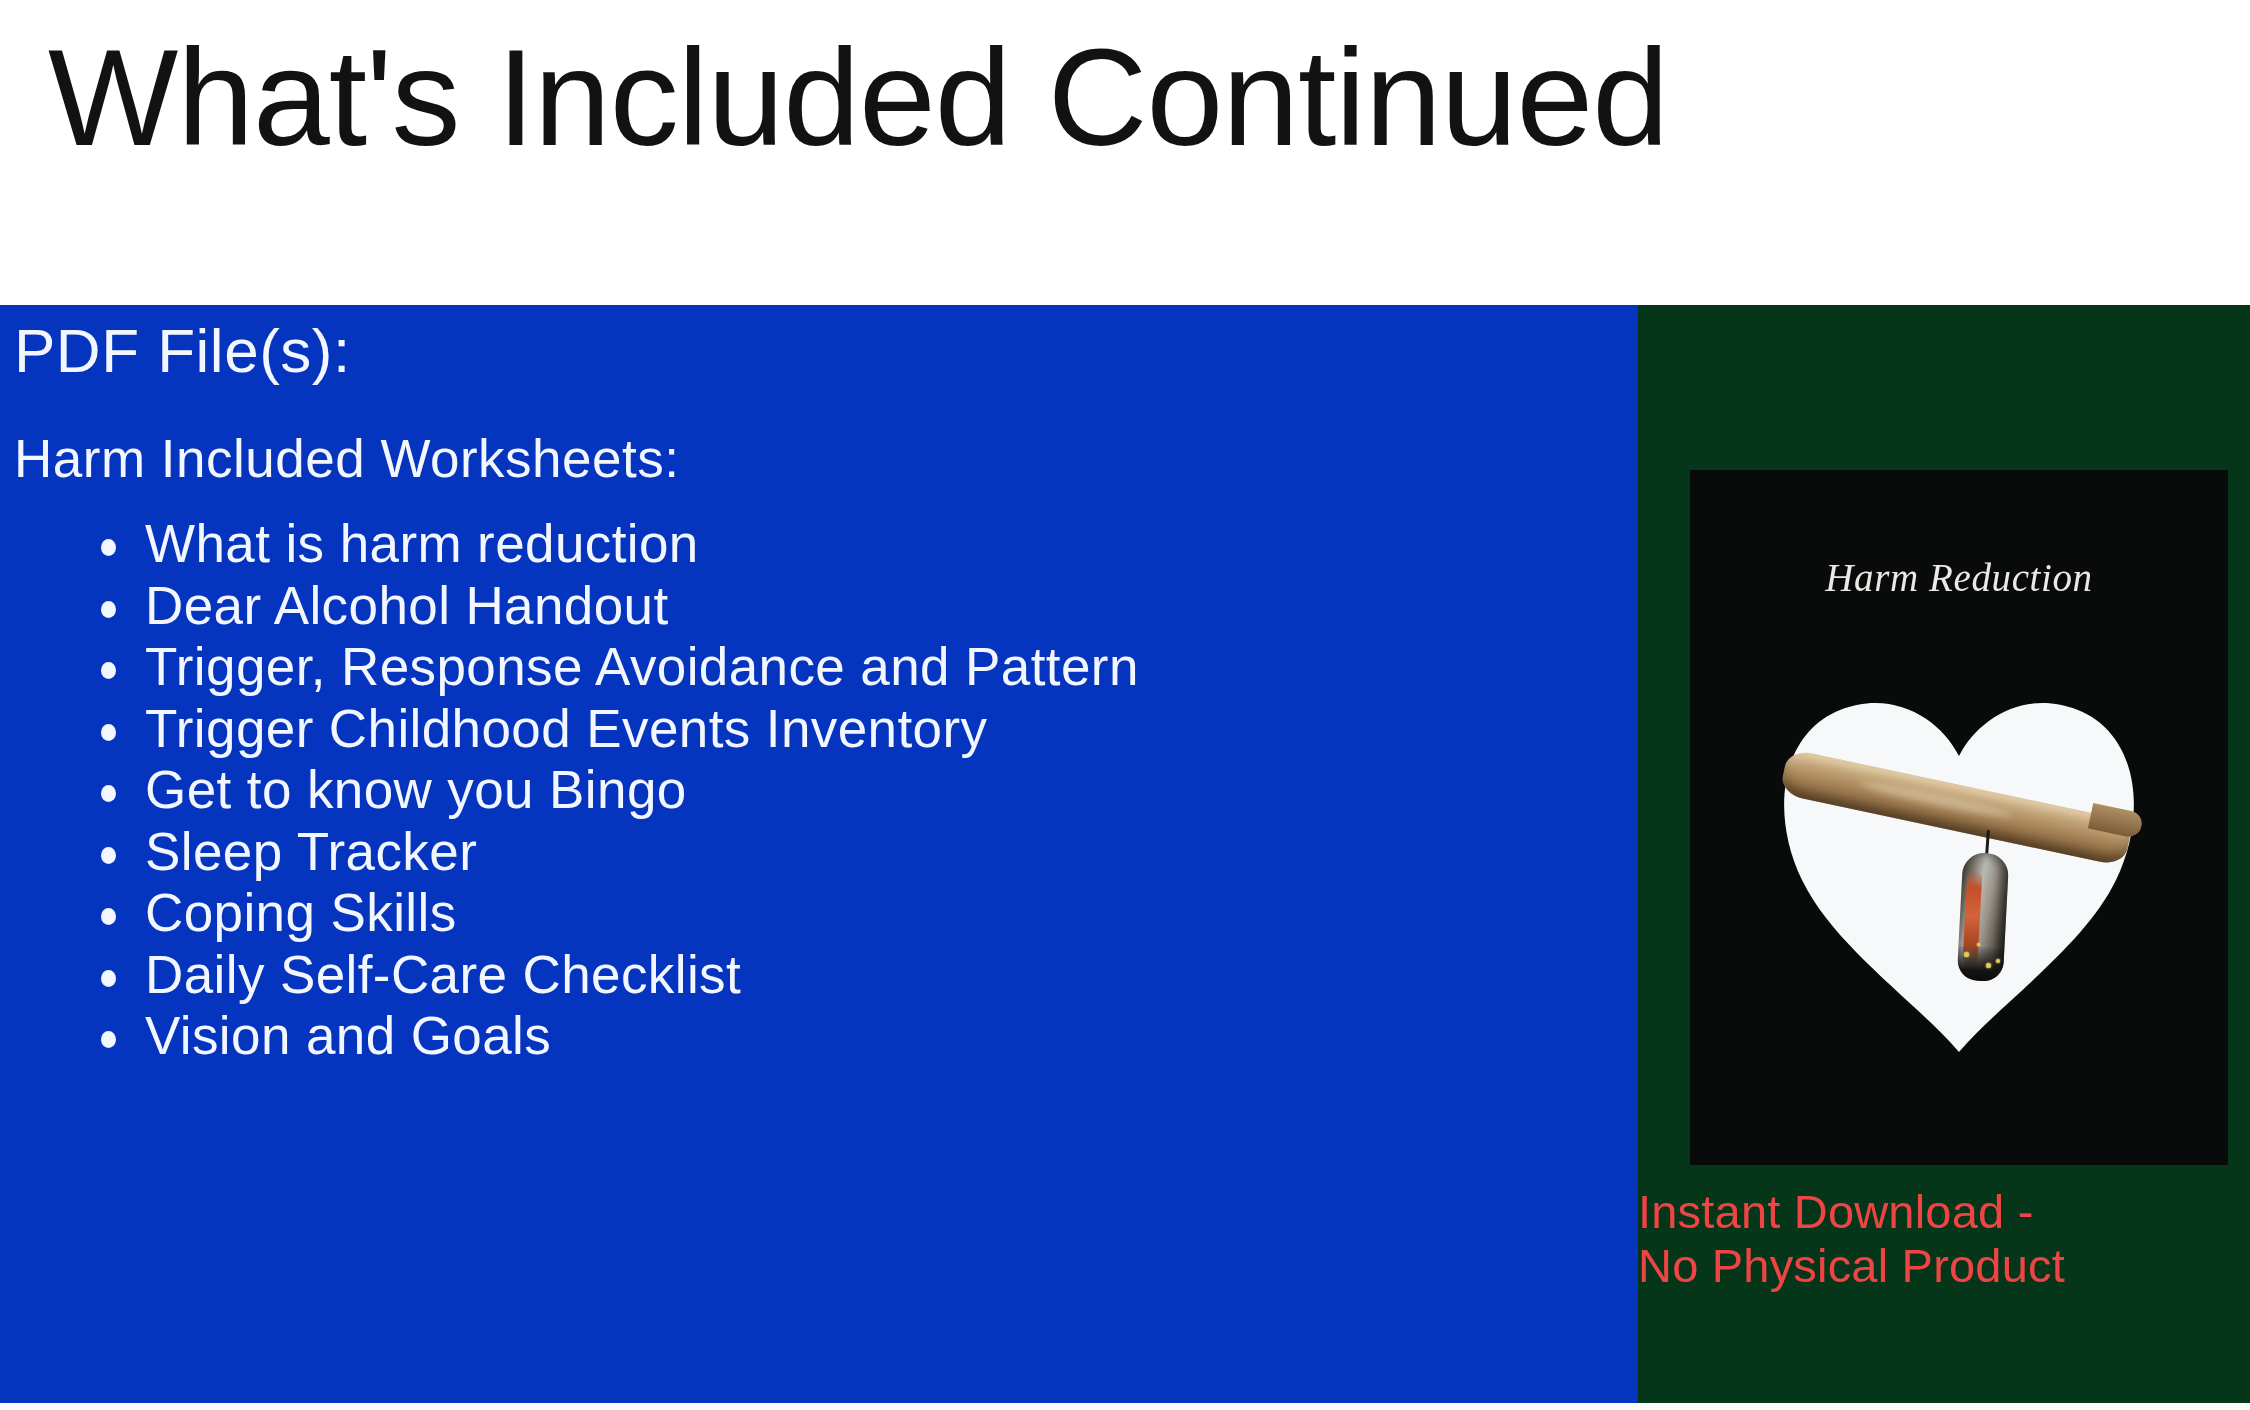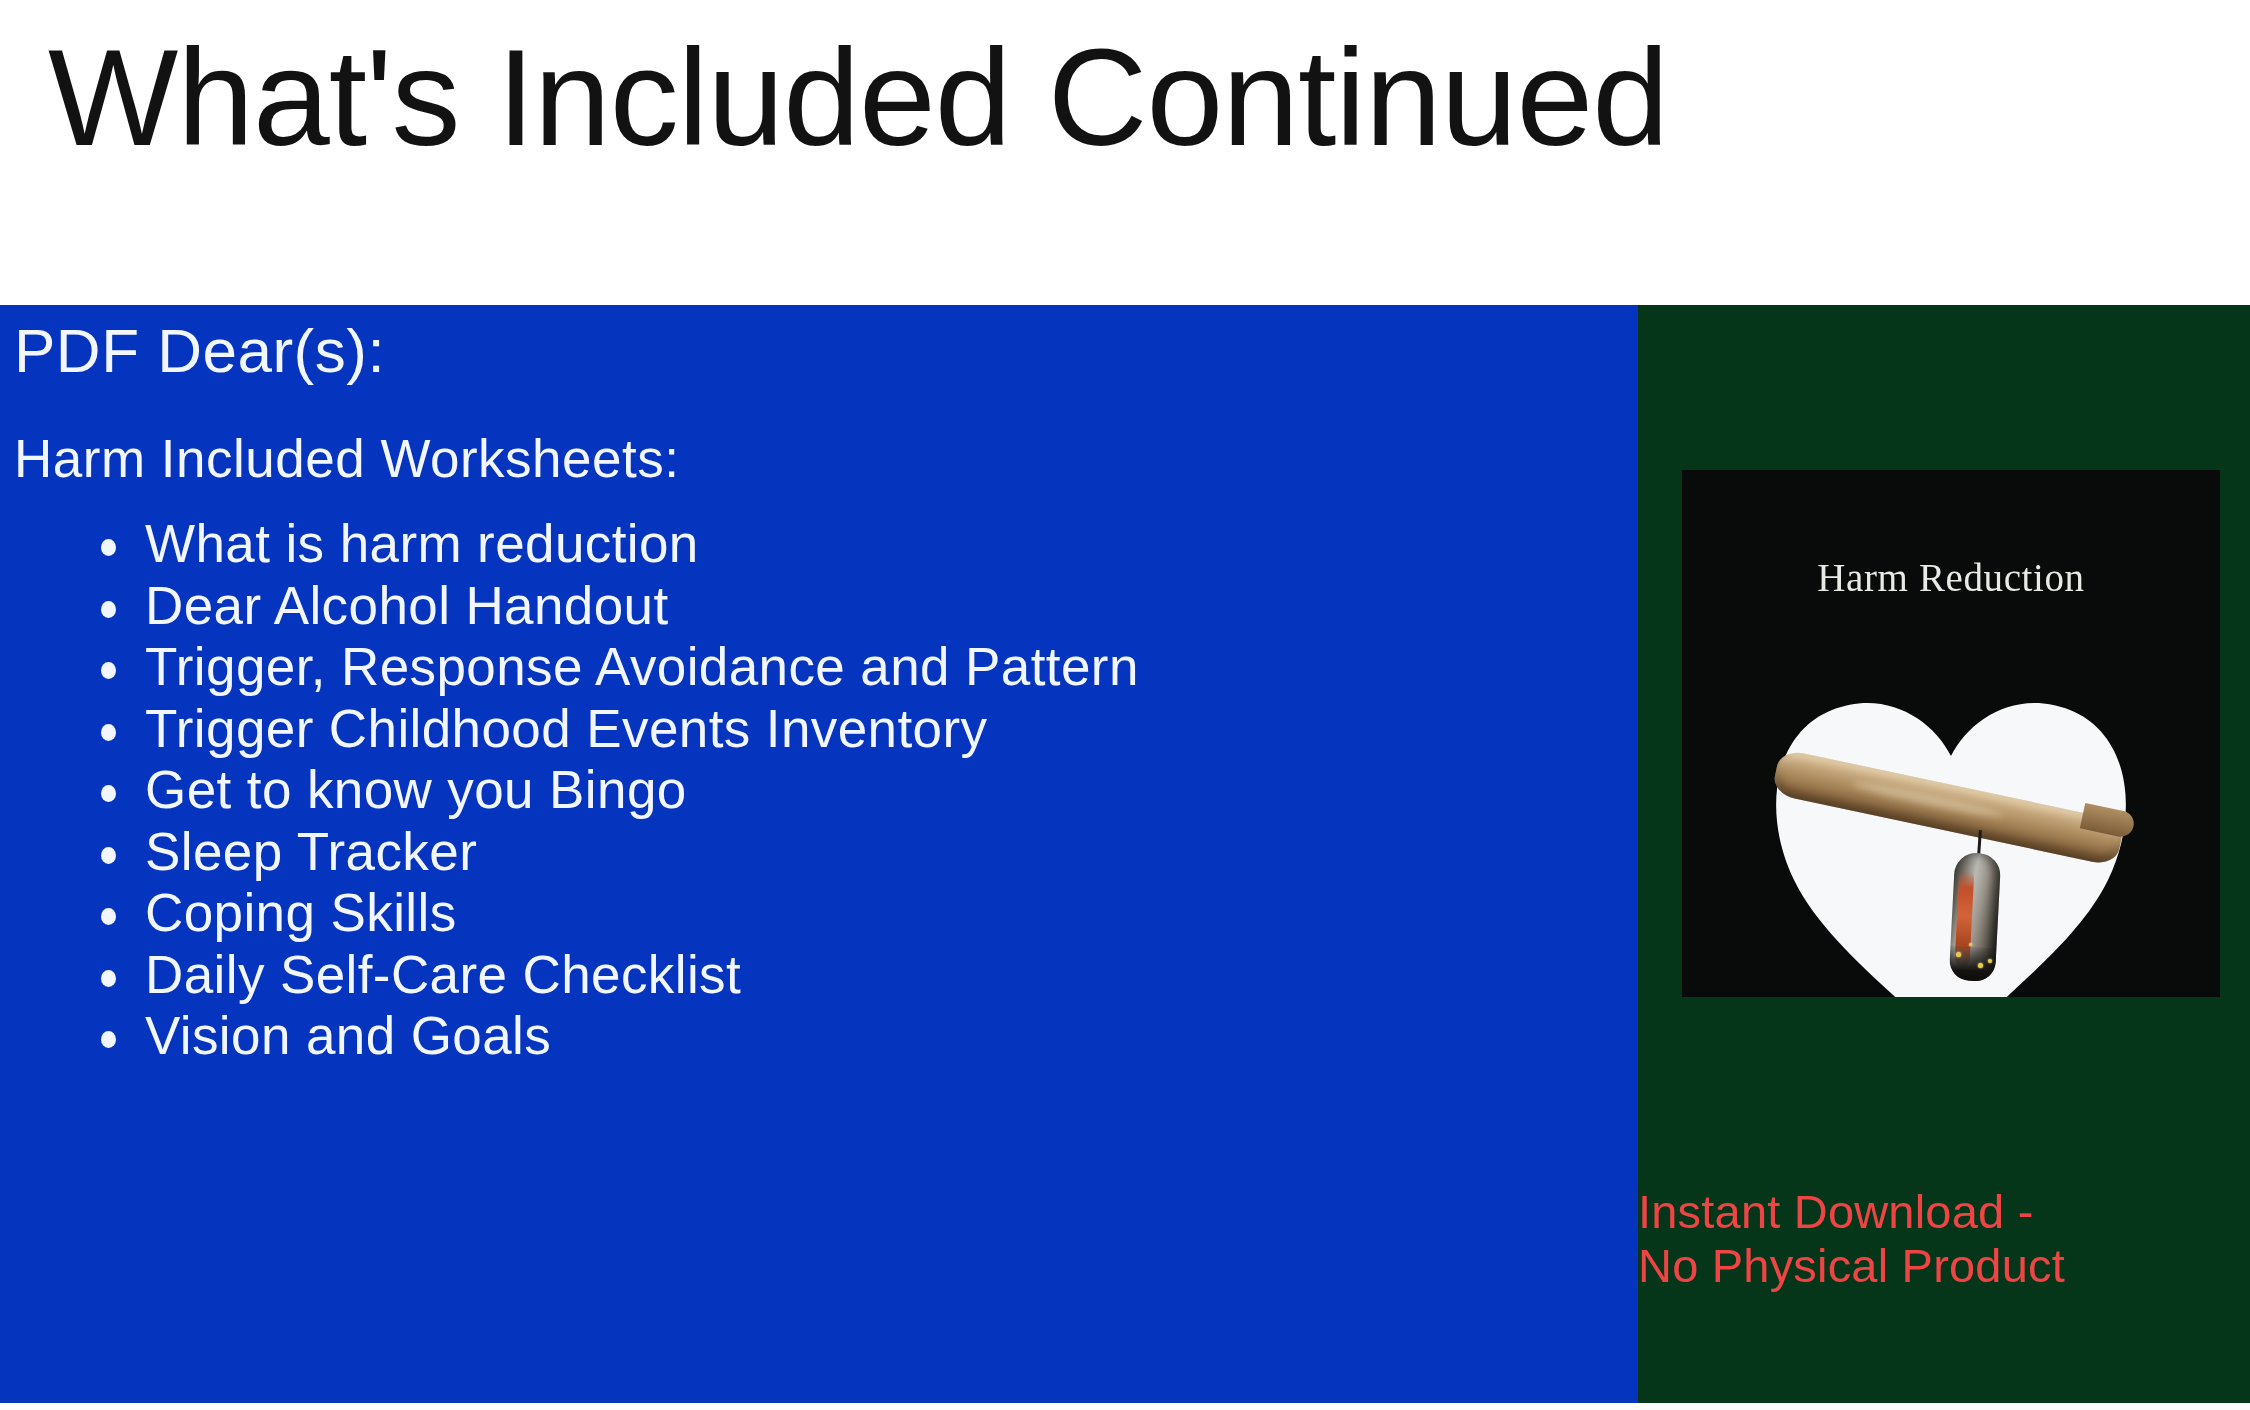--- a/index.html
+++ b/index.html
@@ -112,26 +112,27 @@
     left: 1638px;
     top: 305px;
     width: 612px;
     height: 1098px;
     background: #06361a;
     overflow: hidden;
   }
 
   .product-card {
     position: absolute;
-    left: 44px;
+    left: 52px;
     top: 165px;
     width: 538px;
-    height: 527px;
+    height: 695px;
     background: #090b0a;
     overflow: hidden;
+    font-style: italic;
   }
   .card-title {
     position: absolute;
     left: 0;
     top: 85px;
     width: 538px;
     text-align: center;
     font-family: "Liberation Serif", serif;
     font-size: 39px;
     font-weight: 400;
@@ -274,21 +275,21 @@
 <body>
 
 <div class="slide">
 
   <div class="header">
     <div class="page-title">What's Included Continued</div>
   </div>
 
   <div class="blue-panel">
 
-    <div class="pdf-heading">PDF Dear(s):</div>
+    <div class="pdf-heading">PDF File(s):</div>
 
     <div class="worksheets-heading">Harm Included Worksheets:</div>
 
     <ul class="worksheet-list">
       <li>What is harm reduction</li>
       <li>Dear Alcohol Handout</li>
       <li>Trigger, Response Avoidance and Pattern</li>
       <li>Trigger Childhood Events Inventory</li>
       <li>Get to know you Bingo</li>
       <li>Sleep Tracker</li>

